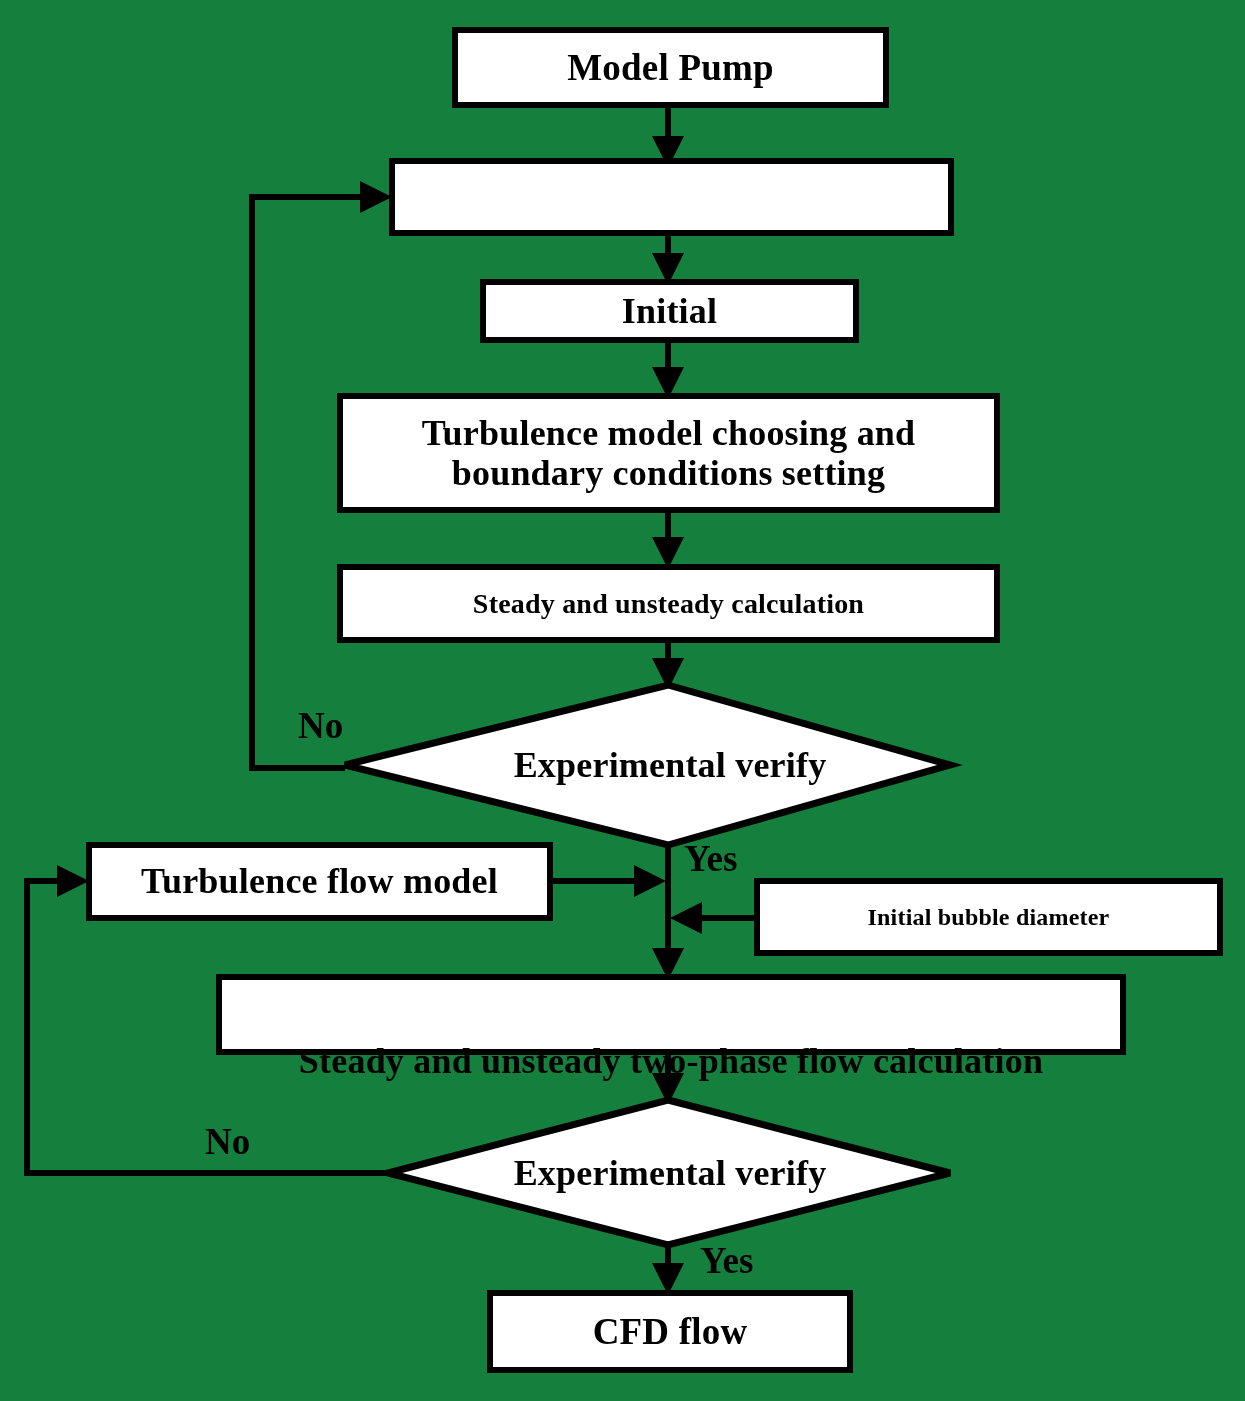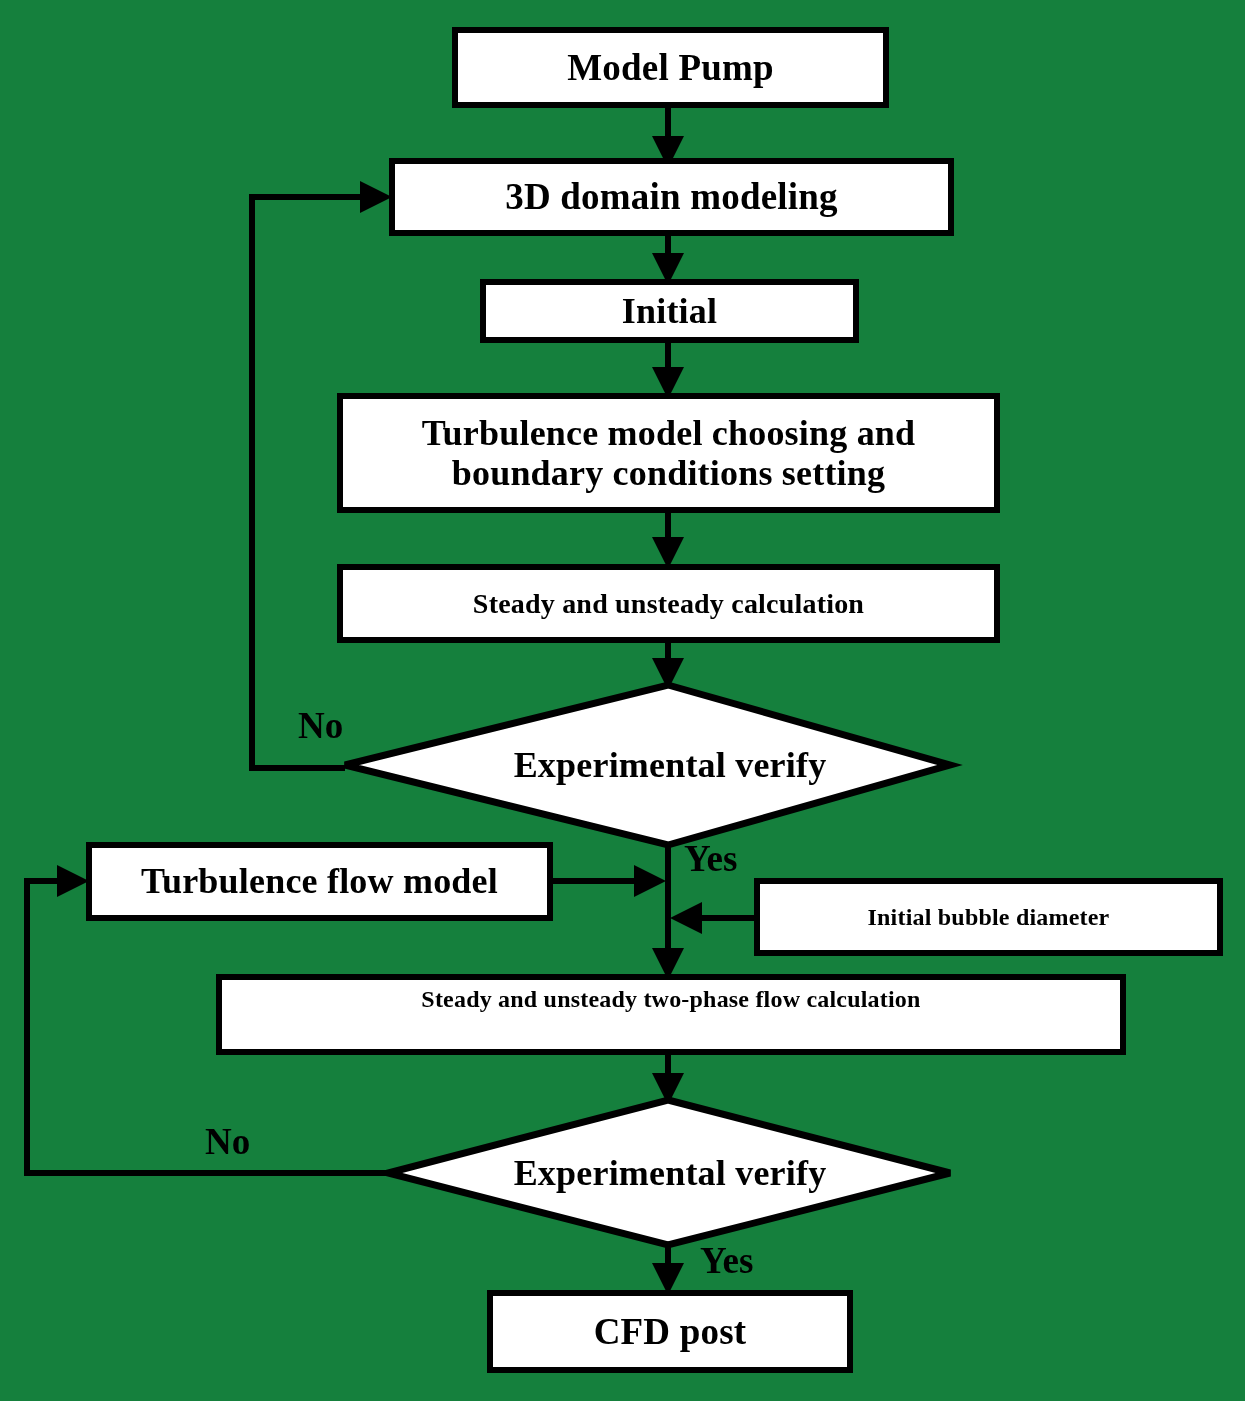--- a/index.html
+++ b/index.html
@@ -145,40 +145,39 @@
     <rect class="node-shape" x="757" y="881" width="463" height="72"></rect>
     <rect class="node-shape" x="219" y="977" width="904" height="75"></rect>
 
     <polygon class="diamond-shape" points="668,1100 950,1173 668,1245 388,1173"></polygon>
 
     <rect class="node-shape" x="490" y="1293" width="360" height="77"></rect>
   </svg>
 
   <div class="node-label" style="left:455px; top:30px; width:431px; height:75px; font-size:37px;">Model Pump</div>
 
-  <div class="node-label" style="left:392px; top:161px; width:559px; height:72px; font-size:37px;">3D domain modeling</div>
 
   <div class="node-label" style="left:483px; top:282px; width:373px; height:58px; font-size:36px;">Initial</div>
 
   <div class="node-label" style="left:340px; top:396px; width:657px; height:114px; font-size:36px;">Turbulence model choosing and
 boundary conditions setting</div>
 
   <div class="node-label" style="left:340px; top:567px; width:657px; height:73px; font-size:28px;">Steady and unsteady calculation</div>
 
   <div class="node-label" style="left:445px; top:735px; width:450px; height:60px; font-size:36px;">Experimental verify</div>
 
   <div class="node-label" style="left:89px; top:845px; width:461px; height:73px; font-size:36px;">Turbulence flow model</div>
 
   <div class="node-label" style="left:757px; top:881px; width:463px; height:72px; font-size:24px;">Initial bubble diameter</div>
 
-  <div class="node-label" style="left:219px; top:962px; width:904px; height:75px; font-size:24px;">Steady and unsteady two-phase flow calculation</div>
+  <div class="node-label" style="left:219px; top:1024px; width:904px; height:75px; font-size:36px;">Steady and unsteady two-phase flow calculation</div>
 
   <div class="node-label" style="left:445px; top:1143px; width:450px; height:60px; font-size:36px;">Experimental verify</div>
 
-  <div class="node-label" style="left:490px; top:1293px; width:360px; height:77px; font-size:37px;">CFD post</div>
+  <div class="node-label" style="left:490px; top:1293px; width:360px; height:77px; font-size:37px;">CFD flow</div>
 
   <div class="edge-label" style="left:298px; top:707px;">No</div>
 
   <div class="edge-label" style="left:684px; top:840px;">Yes</div>
 
   <div class="edge-label" style="left:205px; top:1123px;">No</div>
 
   <div class="edge-label" style="left:700px; top:1242px;">Yes</div>
 
 </div>

